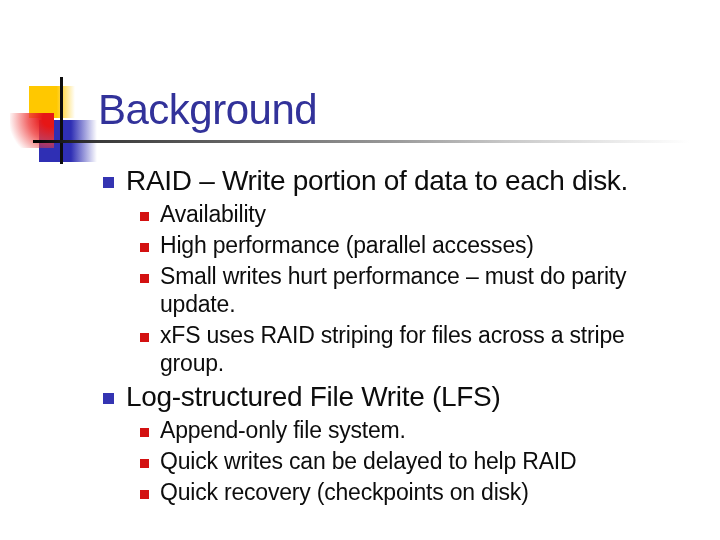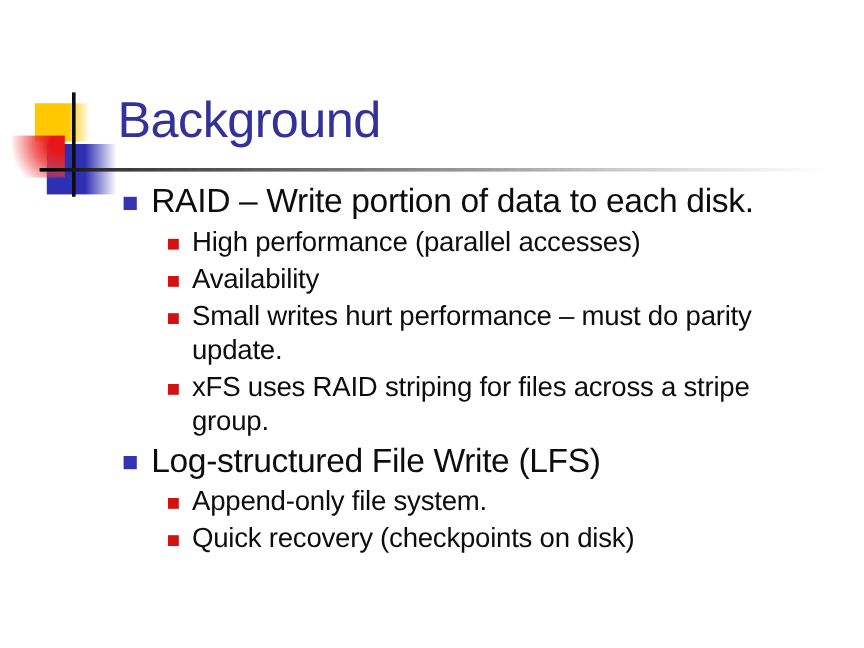--- a/index.html
+++ b/index.html
@@ -27,27 +27,27 @@
   .v-line{
     left:60px;top:77px;width:3px;height:87px;
     background:#0d0d0d;
   }
   .h-line{
     left:33px;top:140px;width:657px;height:3px;
     background:linear-gradient(to right,#000 0%,#3a3a3a 10%,#6f6f6f 35%,#9a9a9a 55%,#c8c8c8 72%,#e9e9e9 88%,rgba(255,255,255,0) 100%);
   }
   
   .title{
-    position:absolute;left:98px;top:76px;
+    position:absolute;left:98px;top:86px;
     margin:0;font-size:42px;line-height:48px;font-weight:400;
     color:#32329a;letter-spacing:-0.5px;
     white-space:nowrap;
   }
   
-  .content{position:absolute;left:103px;top:151px;width:590px;color:#0d0d0d;}
+  .content{position:absolute;left:103px;top:164px;width:590px;color:#0d0d0d;}
   .h-item{display:flex;margin-bottom:2px;}
   .h-item .b1{
     flex:0 0 auto;width:11px;height:11px;margin:13px 12px 0 0;
     background:#3434b2;
   }
   .h-text{font-size:28px;line-height:34px;letter-spacing:-0.3px;}
   .sec2{margin-top:2px;}
   .s-item{display:flex;margin-left:37px;margin-bottom:3px;}
   .s-item .b2{
     flex:0 0 auto;width:9px;height:9px;margin:12px 11px 0 0;
@@ -70,25 +70,25 @@
 
   <div class="content">
 
     <div class="sec">
       <div class="h-item">
         <span class="b1"></span>
         <div class="h-text">RAID – Write portion of data to each disk.</div>
       </div>
       <div class="s-item">
         <span class="b2"></span>
-        <div class="s-text">High performance (parallel accesses)</div>
+        <div class="s-text">Availability</div>
       </div>
       <div class="s-item">
         <span class="b2"></span>
-        <div class="s-text">Availability</div>
+        <div class="s-text">High performance (parallel accesses)</div>
       </div>
       <div class="s-item">
         <span class="b2"></span>
         <div class="s-text">Small writes hurt performance – must do parity update.</div>
       </div>
       <div class="s-item">
         <span class="b2"></span>
         <div class="s-text">xFS uses RAID striping for files across a stripe group.</div>
       </div>
     </div>
@@ -97,18 +97,22 @@
       <div class="h-item">
         <span class="b1"></span>
         <div class="h-text">Log-structured File Write (LFS)</div>
       </div>
       <div class="s-item">
         <span class="b2"></span>
         <div class="s-text">Append-only file system.</div>
       </div>
       <div class="s-item">
         <span class="b2"></span>
+        <div class="s-text">Quick writes can be delayed to help RAID</div>
+      </div>
+      <div class="s-item">
+        <span class="b2"></span>
         <div class="s-text">Quick recovery (checkpoints on disk)</div>
       </div>
     </div>
 
   </div>
 </div>
 
 </body></html>

